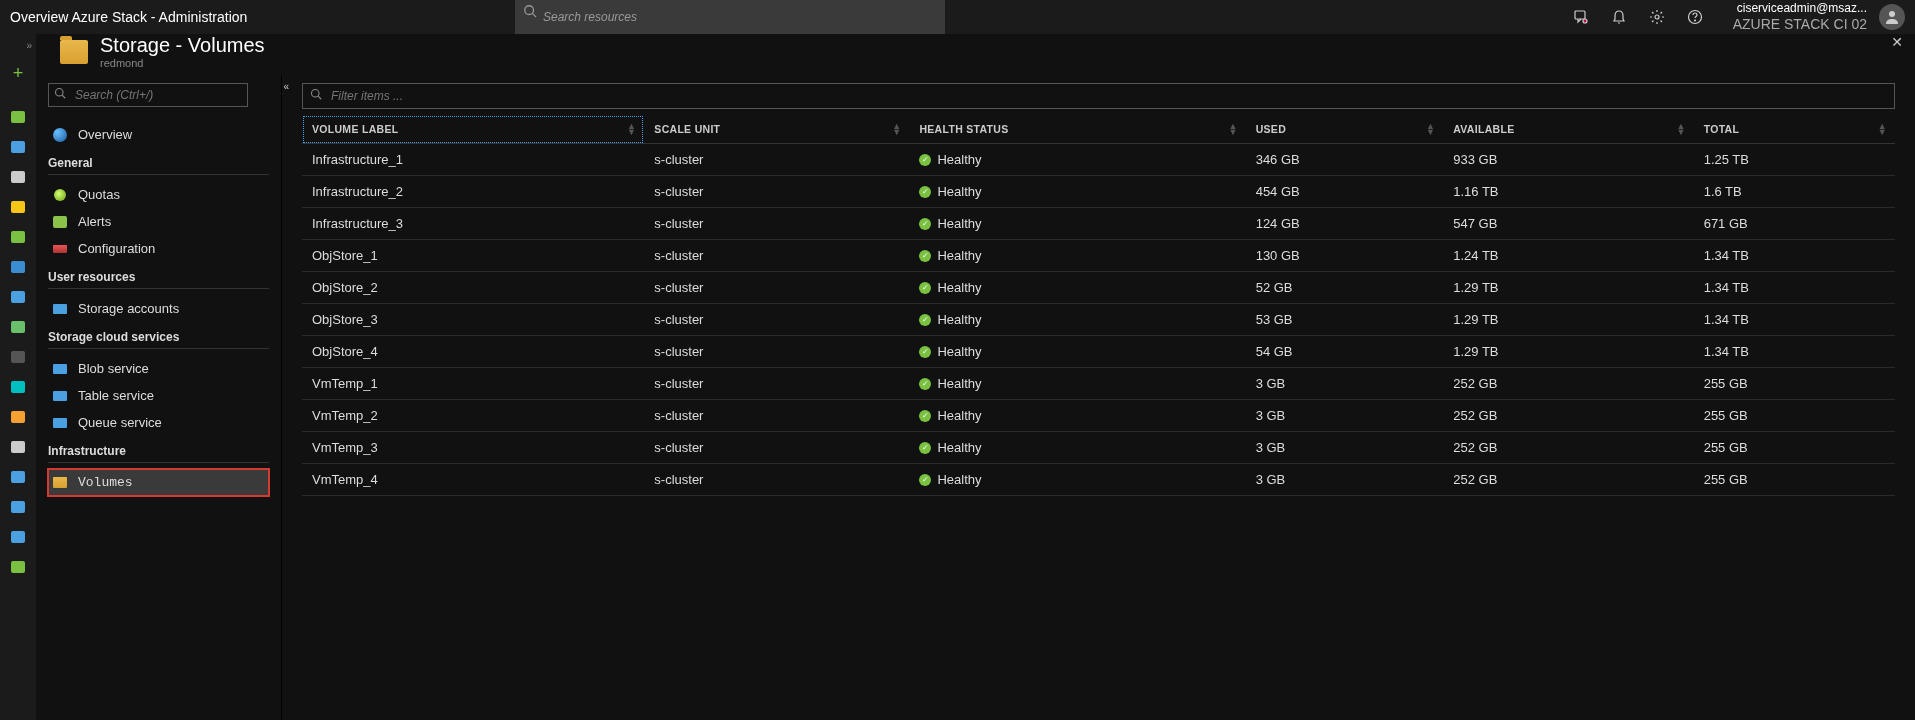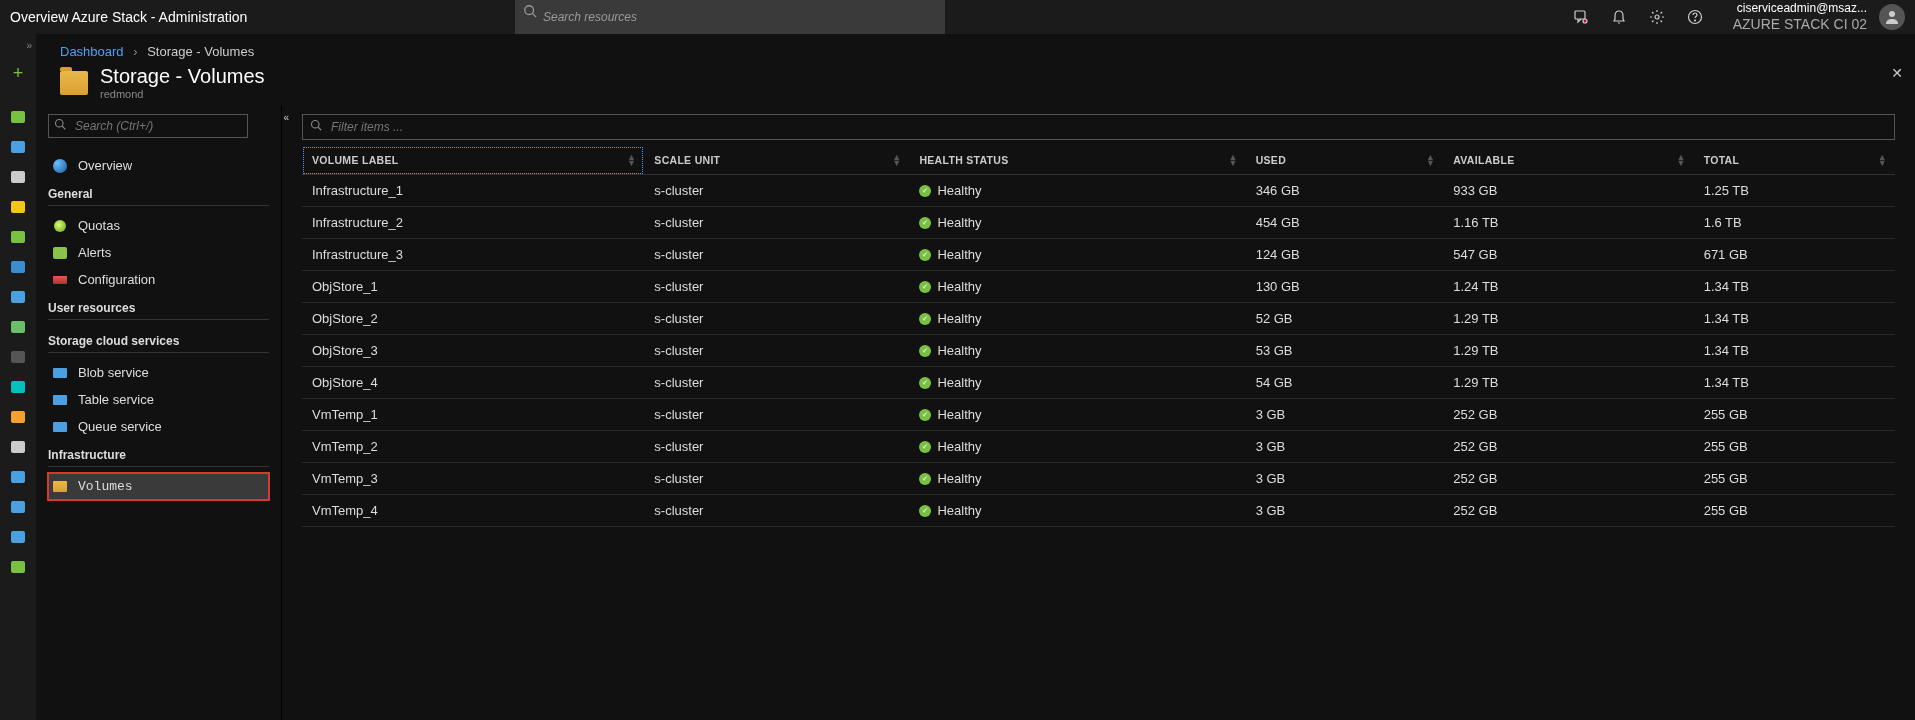--- a/index.html
+++ b/index.html
@@ -182,25 +182,20 @@
     </div>
     <div class="rail-icon">
       <span style="display:inline-block;width:14px;height:12px;background:#4aa0e0;border-radius:2px;"></span>
     </div>
     <div class="rail-icon">
       <span style="display:inline-block;width:14px;height:12px;background:#7ac142;border-radius:2px;"></span>
     </div>
   </div>
 
 <div class="main">
-  <div class="breadcrumb">
-    <span class="bc-link">Dashboard</span>
-    <span class="bc-sep">›</span>
-    <span class="bc-current">Storage - Volumes</span>
-  </div>
 
   <div class="blade-header">
     <div class="folder-ico"></div>
     <div class="title-wrap">
       <div class="blade-title">Storage - Volumes</div>
       <div class="blade-sub">redmond</div>
     </div>
     <div class="close-x">✕</div>
   </div>
 
@@ -237,20 +232,26 @@
             </span>
             <span>Alerts</span>
           </div>
           <div class="menu-item">
             <span class="mi-icon">
               <span class="ic-config"></span>
             </span>
             <span>Configuration</span>
           </div>
           <div class="menu-group-title">User resources</div>
+          <div class="menu-item">
+            <span class="mi-icon">
+              <span class="ic-storage"></span>
+            </span>
+            <span>Storage accounts</span>
+          </div>
           <div class="menu-group-title">Storage cloud services</div>
           <div class="menu-item">
             <span class="mi-icon">
               <span class="ic-blob"></span>
             </span>
             <span>Blob service</span>
           </div>
           <div class="menu-item">
             <span class="mi-icon">
               <span class="ic-table"></span>

